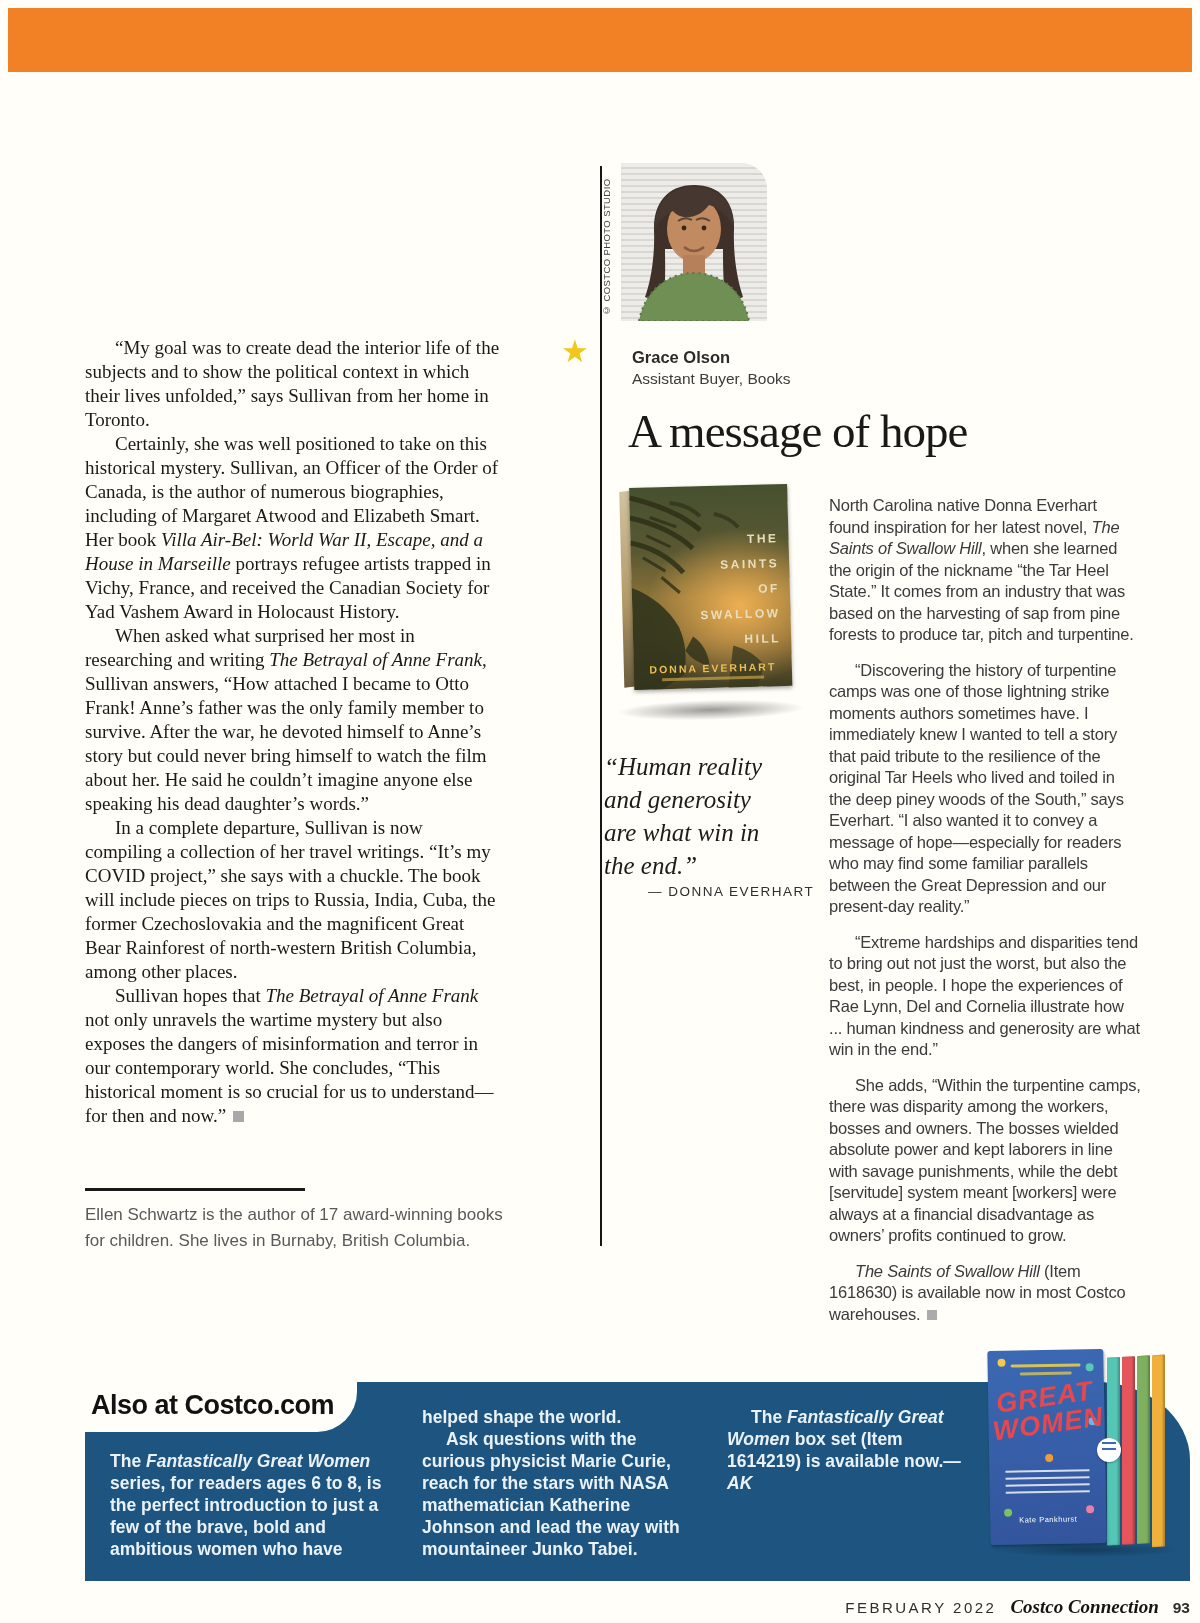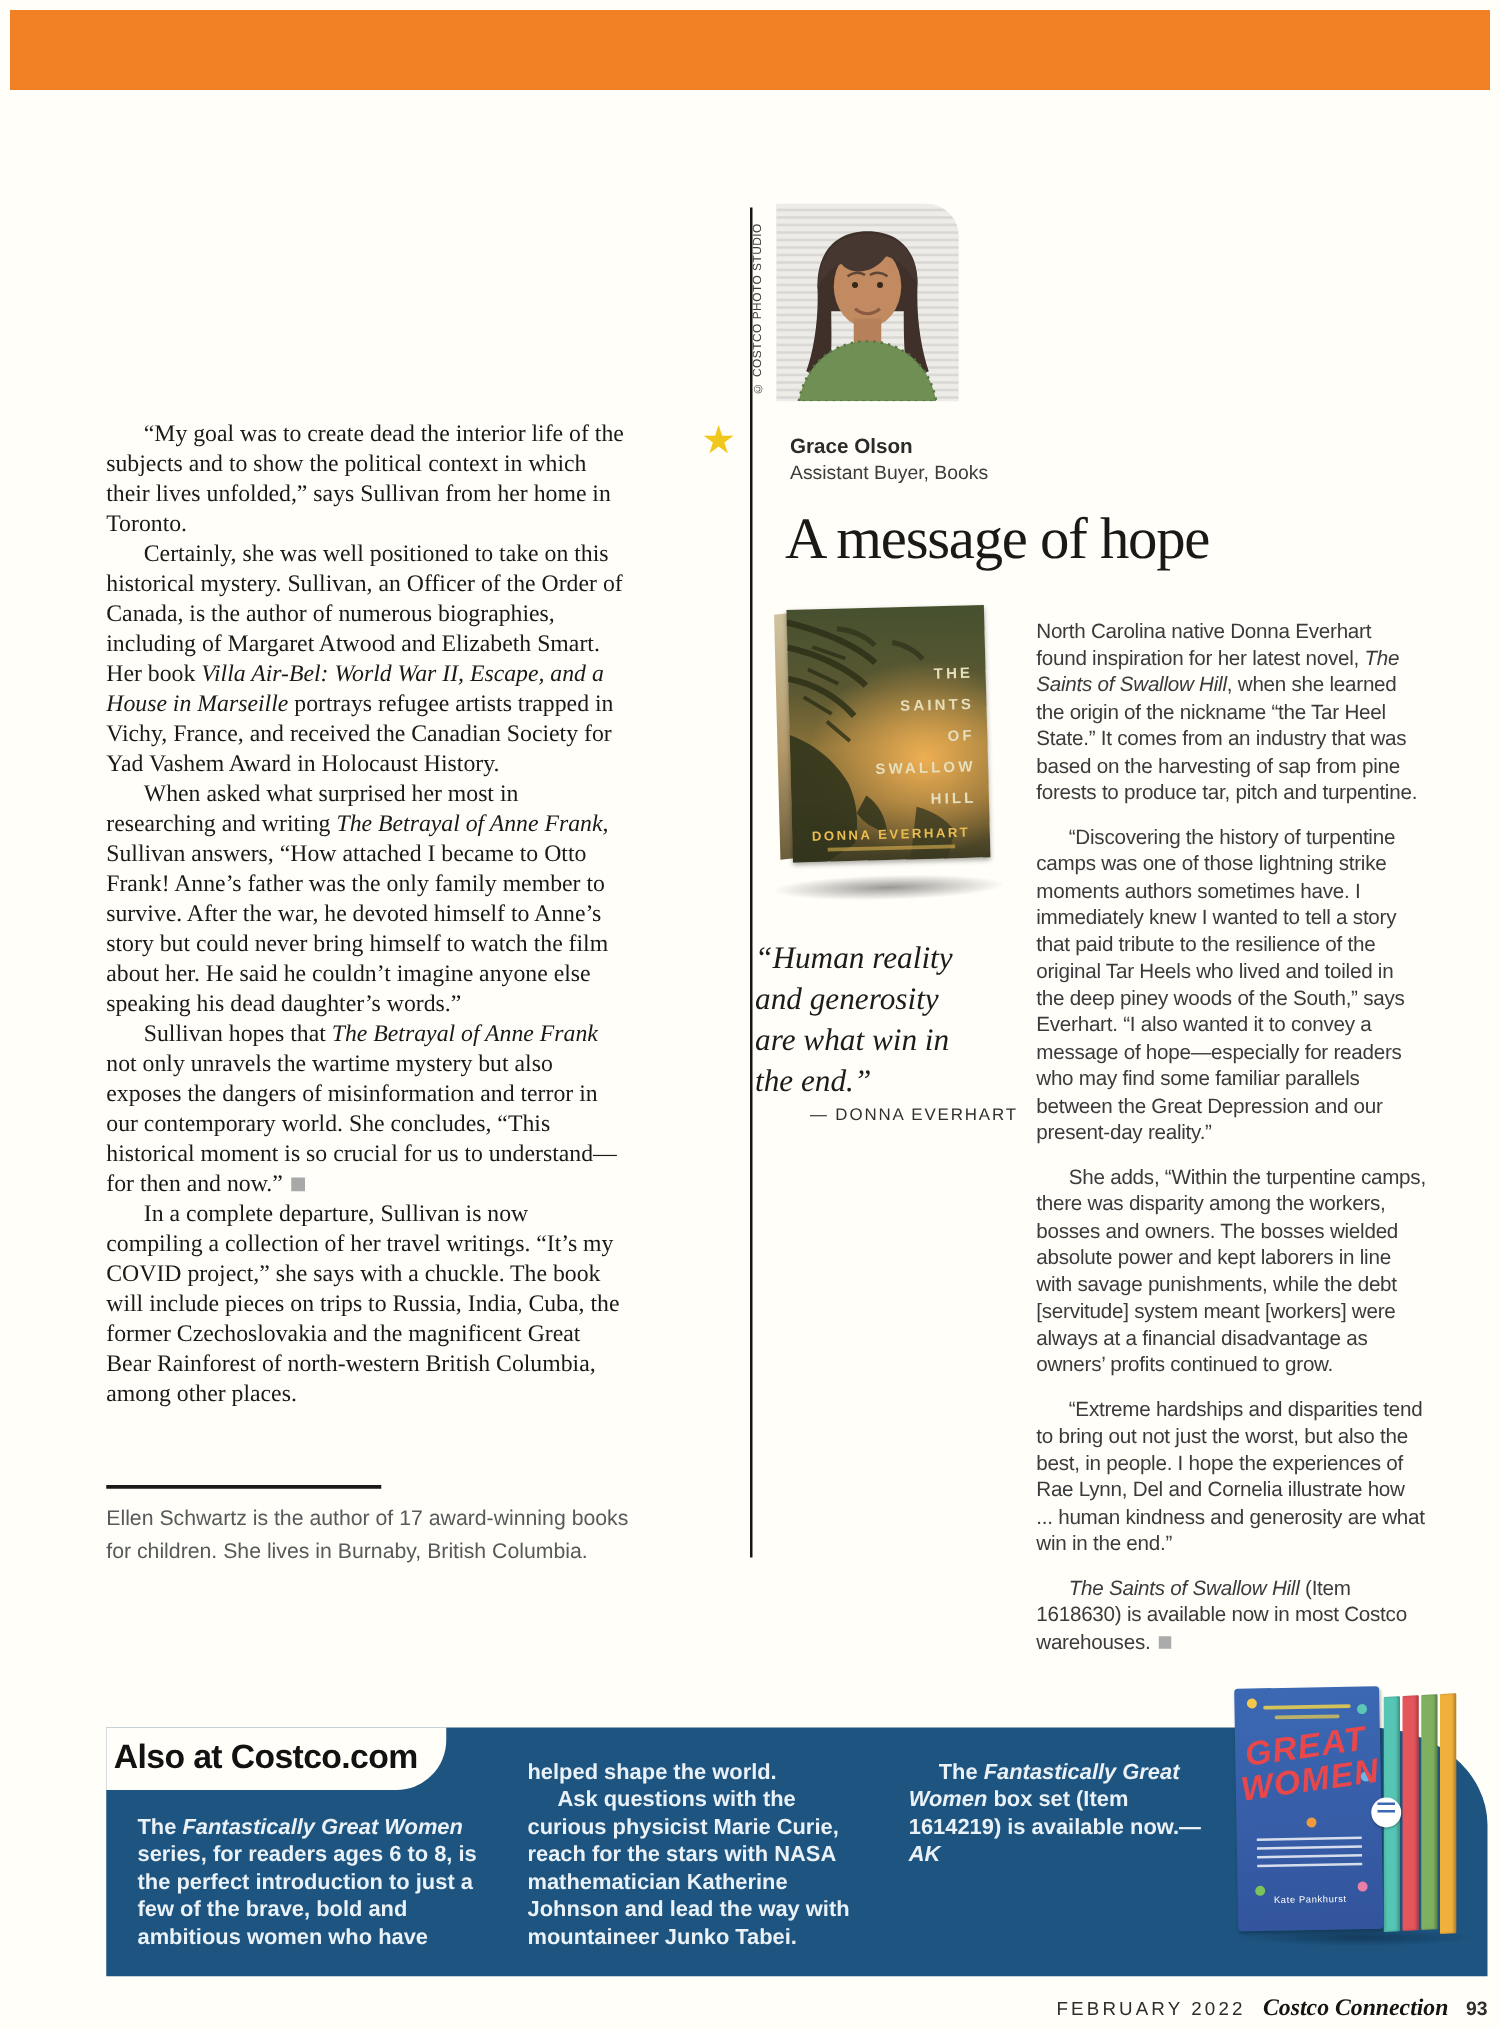--- a/index.html
+++ b/index.html
@@ -109,22 +109,22 @@
 </style>
 </head>
 <body>
 
 <div class="abs orange-bar"></div>
 
 <div class="abs left-article">
   <p class="p-indent"><span>“My goal was to create dead the interior life of the subjects and to show the political context in which their lives unfolded,” says Sullivan from her home in Toronto.</span></p>
   <p class="p-indent"><span>Certainly, she was well positioned to take on this historical mystery. Sullivan, an Officer of the Order of Canada, is the author of numerous biographies, including of Margaret Atwood and Elizabeth Smart. Her book </span><i>Villa Air-Bel: World War II, Escape, and a House in Marseille</i><span> portrays refugee artists trapped in Vichy, France, and received the Canadian Society for Yad Vashem Award in Holocaust History.</span></p>
   <p class="p-indent"><span>When asked what surprised her most in researching and writing </span><i>The Betrayal of Anne Frank</i><span>, Sullivan answers, “How attached I became to Otto Frank! Anne’s father was the only family member to survive. After the war, he devoted himself to Anne’s story but could never bring himself to watch the film about her. He said he couldn’t imagine anyone else speaking his dead daughter’s words.”</span></p>
+  <p class="p-indent"><span>In a complete departure, Sullivan is now compiling a collection of her travel writings. “It’s my COVID project,” she says with a chuckle. The book will include pieces on trips to Russia, India, Cuba, the former Czechoslovakia and the magnificent Great Bear Rainforest of north-western British Columbia, among other places.</span></p>
   <p class="p-indent"><span><span>Sullivan hopes that </span><i>The Betrayal of Anne Frank</i><span> not only unravels the wartime mystery but also exposes the dangers of misinformation and terror in our contemporary world. She concludes, “This historical moment is so crucial for us to understand—for then and now.”</span></span><span class="endmark"></span></p>
-  <p class="p-indent"><span>In a complete departure, Sullivan is now compiling a collection of her travel writings. “It’s my COVID project,” she says with a chuckle. The book will include pieces on trips to Russia, India, Cuba, the former Czechoslovakia and the magnificent Great Bear Rainforest of north-western British Columbia, among other places.</span></p>
 </div>
 
 <div class="abs bio-rule"></div>
 <div class="abs bio">Ellen Schwartz is the author of 17 award-winning books for children. She lives in Burnaby, British Columbia.</div>
 
 <div class="abs v-rule"></div>
 <div class="abs star">★</div>
 
 <div class="abs photo">
   <svg width="146" height="158" viewBox="0 0 146 158">
@@ -183,22 +183,22 @@
   <div>“Human reality</div>
   <div>and generosity</div>
   <div>are what win in</div>
   <div>the end.”</div>
 </div>
 <div class="abs pq-attrib">— DONNA EVERHART</div>
 
 <div class="abs right-article">
   <p><span>North Carolina native Donna Everhart found inspiration for her latest novel, </span><i>The Saints of Swallow Hill</i><span>, when she learned the origin of the nickname “the Tar Heel State.” It comes from an industry that was based on the harvesting of sap from pine forests to produce tar, pitch and turpentine.</span></p>
   <p class="p-indent"><span>“Discovering the history of turpentine camps was one of those lightning strike moments authors sometimes have. I immediately knew I wanted to tell a story that paid tribute to the resilience of the original Tar Heels who lived and toiled in the deep piney woods of the South,” says Everhart. “I also wanted it to convey a message of hope—especially for readers who may find some familiar parallels between the Great Depression and our present-day reality.”</span></p>
+  <p class="p-indent"><span>“Extreme hardships and disparities tend to bring out not just the worst, but also the best, in people. I hope the experiences of Rae Lynn, Del and Cornelia illustrate how ... human kindness and generosity are what win in the end.”</span></p>
   <p class="p-indent"><span>She adds, “Within the turpentine camps, there was disparity among the workers, bosses and owners. The bosses wielded absolute power and kept laborers in line with savage punishments, while the debt [servitude] system meant [workers] were always at a financial disadvantage as owners’ profits continued to grow.</span></p>
-  <p class="p-indent"><span>“Extreme hardships and disparities tend to bring out not just the worst, but also the best, in people. I hope the experiences of Rae Lynn, Del and Cornelia illustrate how ... human kindness and generosity are what win in the end.”</span></p>
   <p class="p-indent"><span><i>The Saints of Swallow Hill</i><span> (Item 1618630) is available now in most Costco warehouses.</span></span><span class="endmark"></span></p>
 </div>
 
 <div class="abs promo-blue"></div>
 <div class="abs promo-tab"></div>
 <div class="abs promo-title">Also at Costco.com</div>
 
 <div class="promo-col promo-col1">
   <p><span>The </span><i>Fantastically Great Women</i><span> series, for readers ages 6 to 8, is the perfect introduction to just a few of the brave, bold and ambitious women who have</span></p>
 </div>

